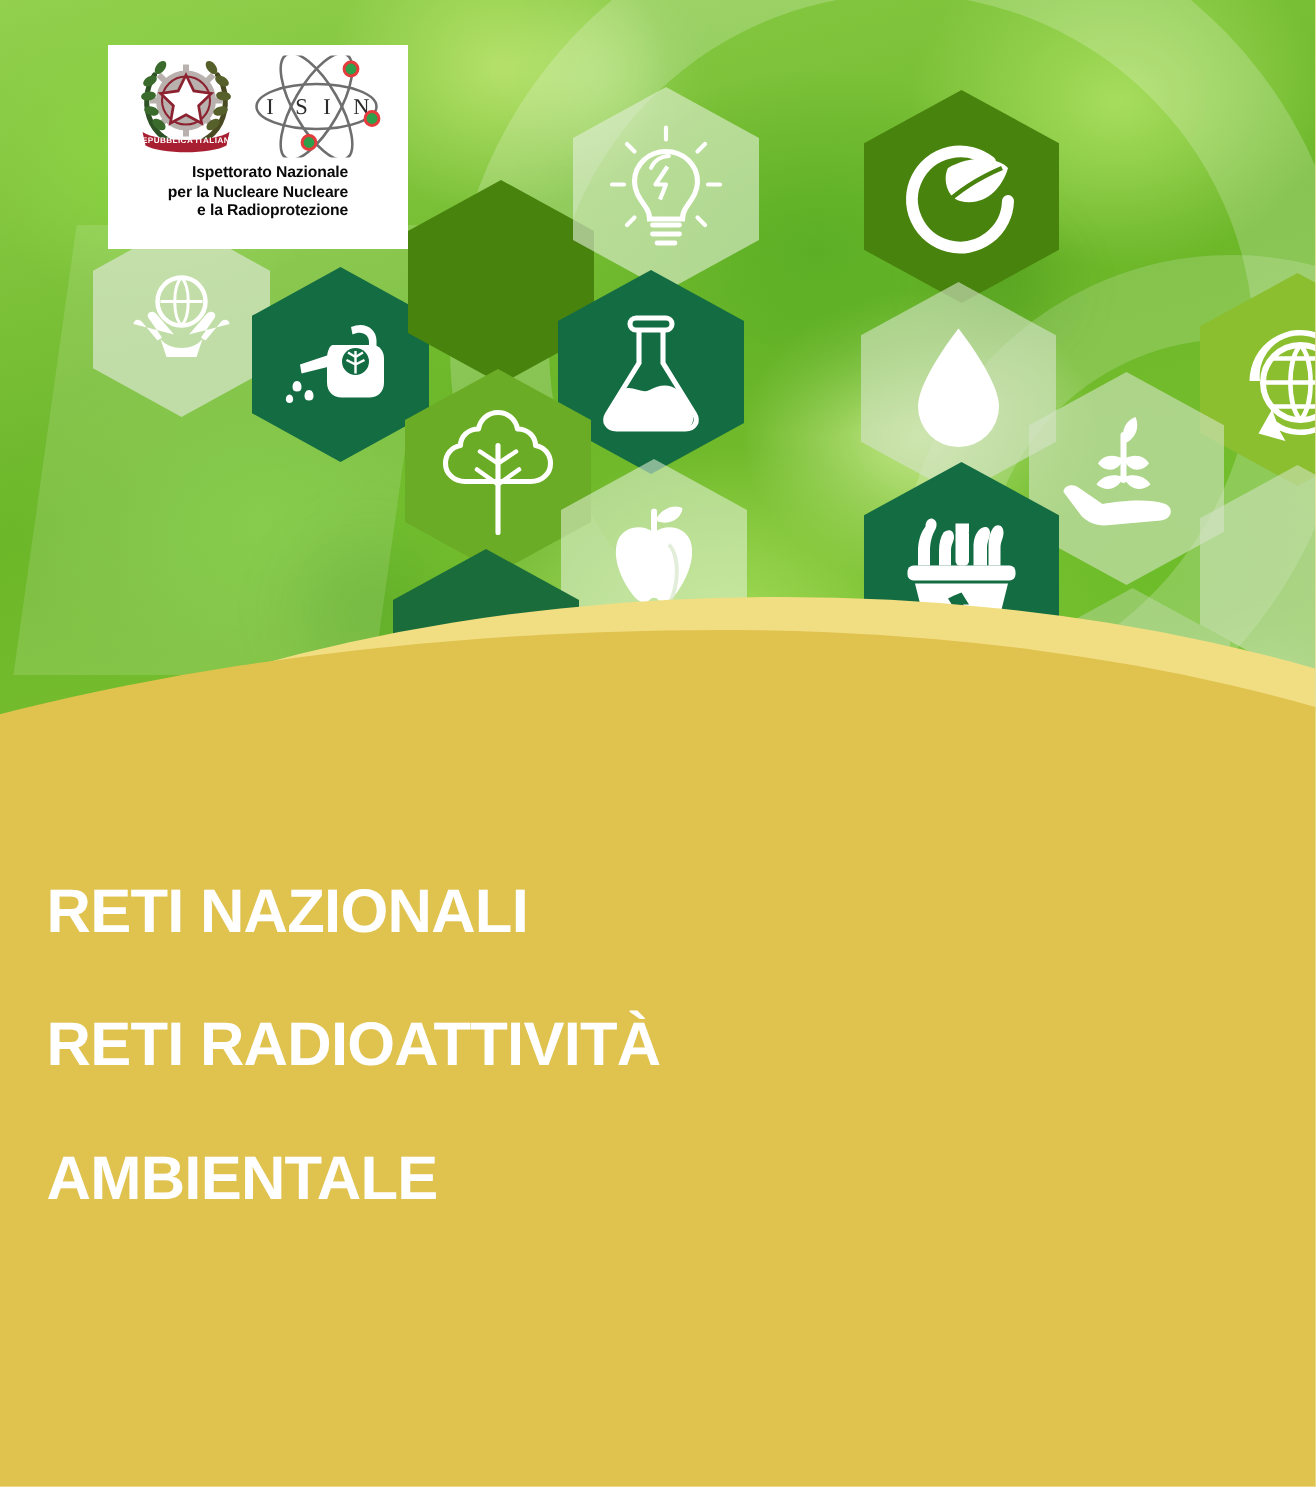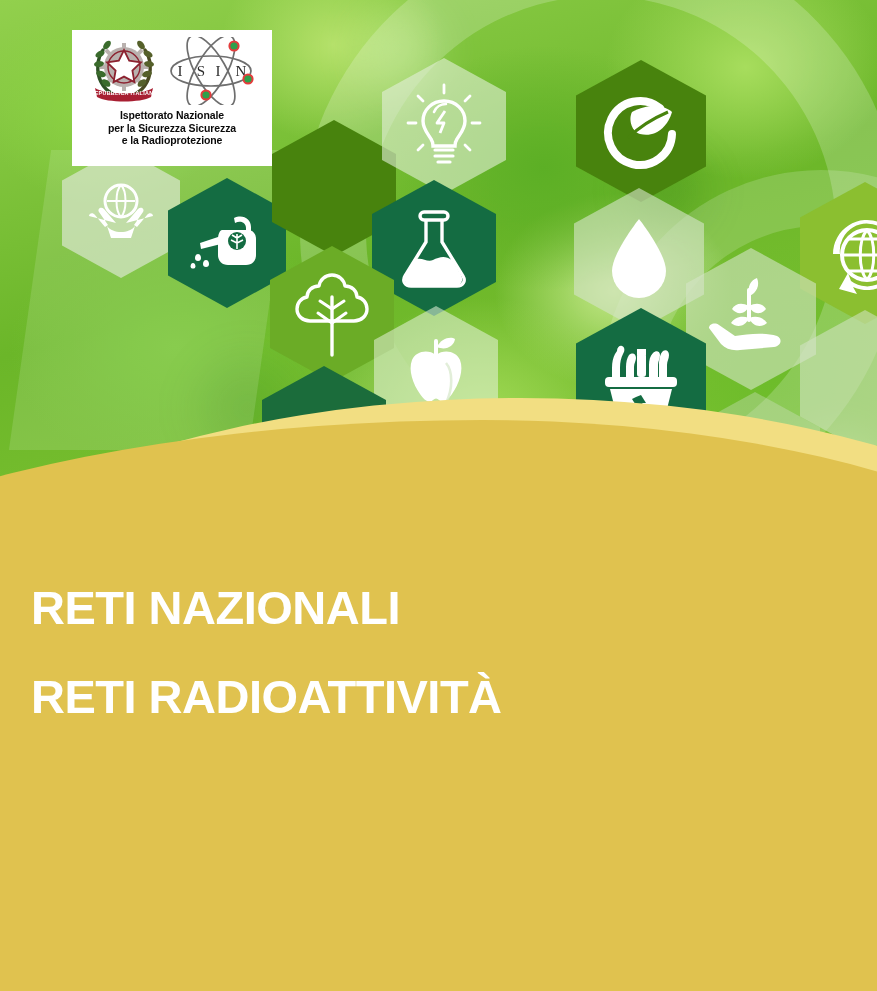--- a/index.html
+++ b/index.html
@@ -128,41 +128,41 @@
     box-sizing: border-box;
   }
   .logo-marks {
     display: flex;
     align-items: center;
     justify-content: center;
     gap: 4px;
     height: 74px;
   }
   .logo-caption {
-    text-align: center;
+    text-align: right;
     font-family: "Liberation Sans", sans-serif;
     font-weight: bold;
     font-size: 10.5px;
     line-height: 12.6px;
     color: #0a0a0a;
     letter-spacing: -0.1px;
     margin-top: 1px;
   }
 
   
   .title-block {
     position: absolute;
     left: 31px;
     top: 563px;
     width: 820px;
   }
   .title-line {
     font-family: "Liberation Sans", sans-serif;
     font-weight: bold;
-    font-size: 47px;
+    font-size: 41px;
     line-height: 89px;
     color: #ffffff;
     letter-spacing: -0.5px;
     white-space: nowrap;
   }
 </style>
 </head>
 <body>
 
 <div class="cover">
@@ -354,23 +354,24 @@
         <g>
           <circle cx="69" cy="9" r="4.6" fill="#2fa04a" stroke="#e43c3c" stroke-width="2"></circle>
           <circle cx="83" cy="42" r="4.6" fill="#2fa04a" stroke="#e43c3c" stroke-width="2"></circle>
           <circle cx="41" cy="58" r="4.6" fill="#2fa04a" stroke="#e43c3c" stroke-width="2"></circle>
         </g>
       </svg>
     </div>
 
     <div class="logo-caption">
       <div>Ispettorato Nazionale</div>
-      <div>per la Sicurezza Sicurezza</div>
+      <div>per la Nucleare Nucleare</div>
       <div>e la Radioprotezione</div>
     </div>
   </div>
 
   <div class="title-block">
     <div class="title-line">RETI NAZIONALI</div>
     <div class="title-line">RETI RADIOATTIVITÀ</div>
+    <div class="title-line">AMBIENTALE</div>
   </div>
 
 </div>
 
 </body></html>

